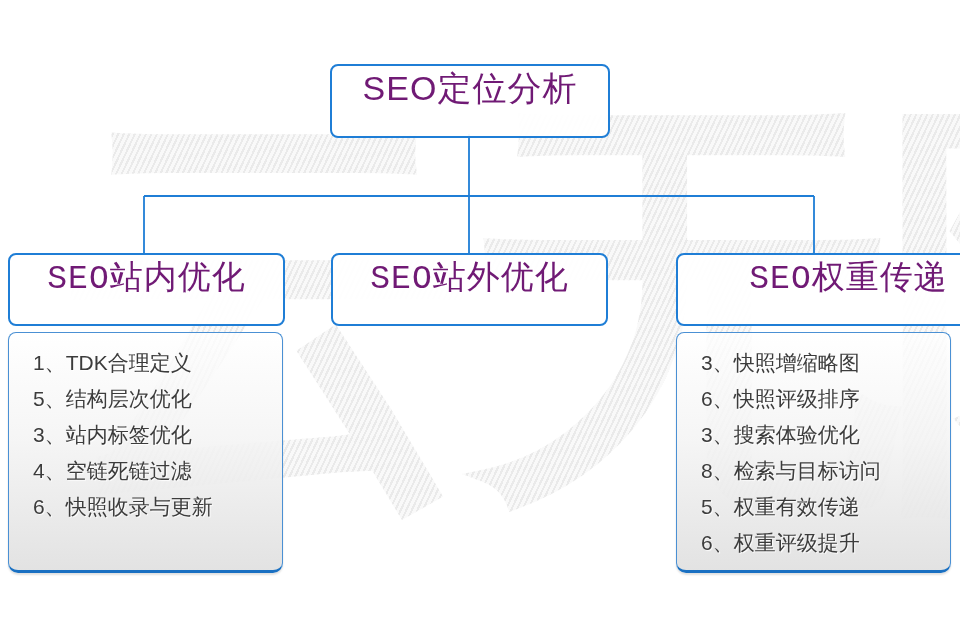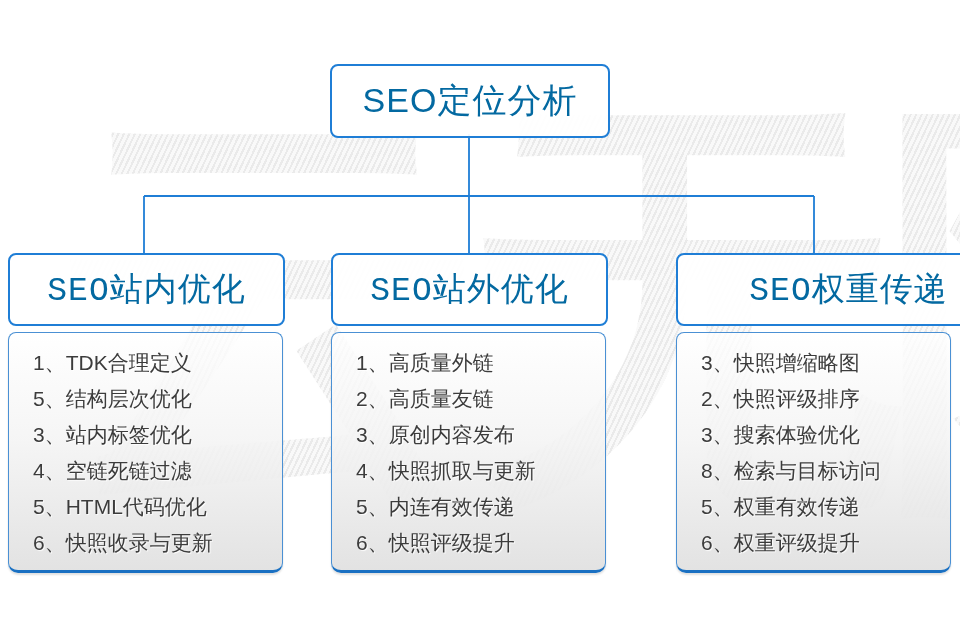--- a/index.html
+++ b/index.html
@@ -12,24 +12,24 @@
   .watermark{
     position:absolute;left:55px;top:78px;z-index:0;
     font-size:432px;font-weight:900;line-height:1.05;white-space:nowrap;
     letter-spacing:-18px;
     background:repeating-linear-gradient(115deg,#e7e7e7 0px,#e7e7e7 2px,#f8f8f8 2px,#f8f8f8 5px);
     -webkit-background-clip:text;background-clip:text;
     color:transparent;opacity:.85;user-select:none;pointer-events:none;
   }
   .connectors{position:absolute;left:0;top:0;z-index:1;pointer-events:none;}
   .node{
-    position:absolute;z-index:2;display:flex;align-items:center;justify-content:center;
+    position:absolute;z-index:2;display:flex;align-items:flex-start;justify-content:center;
     background:rgba(255,255,255,.94);
     border:2px solid #1f7ed6;border-radius:8px;
-    color:#0369a1;letter-spacing:1px;
+    color:#701a75;letter-spacing:1px;
   }
   .root-box{left:330px;top:64px;width:276px;height:70px;font-size:34px;}
   .header-box{top:253px;width:273px;height:69px;font-size:33px;font-family:Liberation Mono, monospace;}
   .col0{left:8px;}  .col1{left:331px;}  .col2{left:676px;padding-left:34px;}
   .list-box{
     position:absolute;z-index:2;top:332px;width:275px;height:241px;
     border:1px solid #4a90d4;border-bottom:3px solid #1a70c2;
     border-radius:8px 8px 10px 10px;
     background:linear-gradient(180deg,rgba(255,255,255,.80) 0%,rgba(244,244,244,.88) 45%,rgba(225,225,225,.95) 100%);
     box-shadow:0 2px 2px rgba(0,0,0,.12);
@@ -56,41 +56,32 @@
   </div>
 
   <div class="node header-box col0">
     <span>SEO站内优化</span>
   </div>
   <div class="list-box col0">
     <div class="list-item">1、TDK合理定义</div>
     <div class="list-item">5、结构层次优化</div>
     <div class="list-item">3、站内标签优化</div>
     <div class="list-item">4、空链死链过滤</div>
-    <div class="list-item">5、HTML代码优化</div>
     <div class="list-item">6、快照收录与更新</div>
   </div>
 
   <div class="node header-box col1">
     <span>SEO站外优化</span>
-  </div>
-  <div class="list-box col1">
-    <div class="list-item">1、高质量外链</div>
-    <div class="list-item">2、高质量友链</div>
-    <div class="list-item">3、原创内容发布</div>
-    <div class="list-item">4、快照抓取与更新</div>
-    <div class="list-item">5、内连有效传递</div>
-    <div class="list-item">6、快照评级提升</div>
   </div>
 
   <div class="node header-box col2">
     <span>SEO权重传递</span>
   </div>
   <div class="list-box col2">
     <div class="list-item">3、快照增缩略图</div>
-    <div class="list-item">2、快照评级排序</div>
+    <div class="list-item">6、快照评级排序</div>
     <div class="list-item">3、搜索体验优化</div>
     <div class="list-item">8、检索与目标访问</div>
     <div class="list-item">5、权重有效传递</div>
     <div class="list-item">6、权重评级提升</div>
   </div>
 
 </div>
 
 </body></html>

